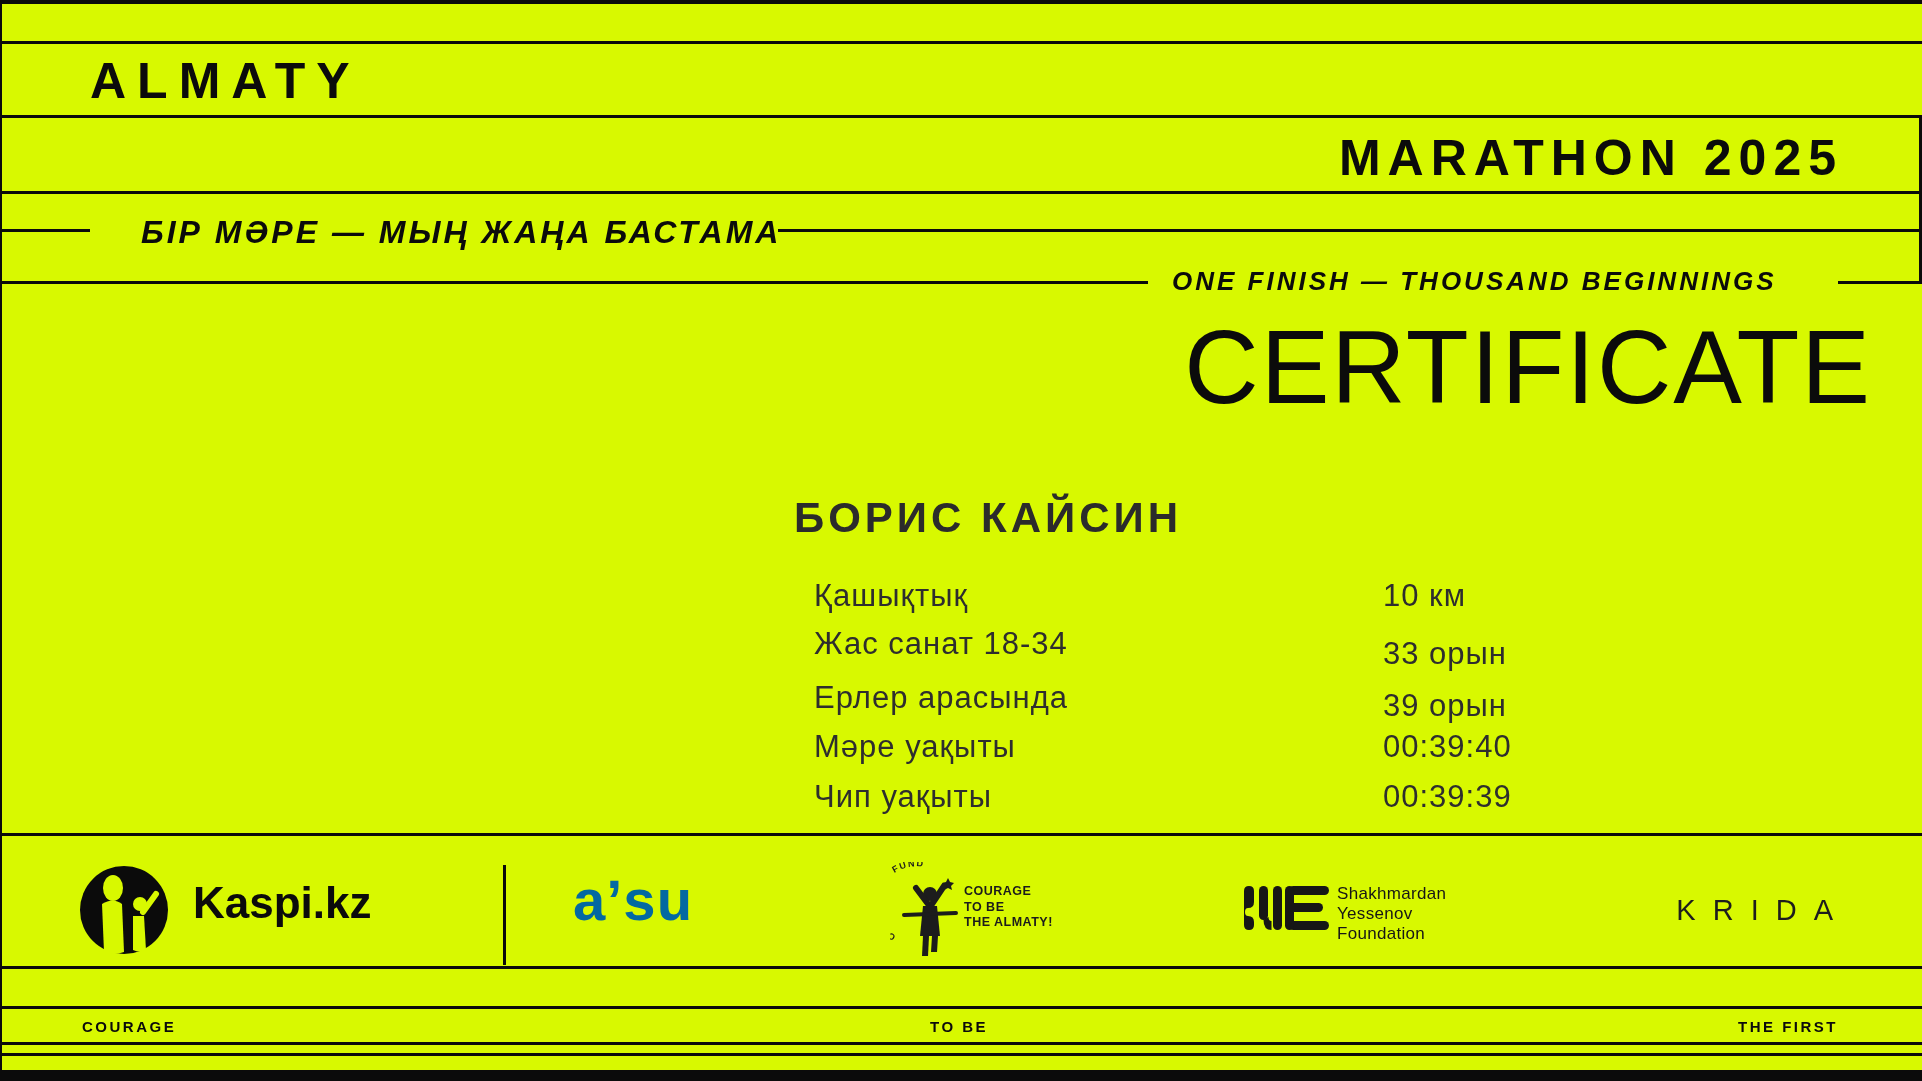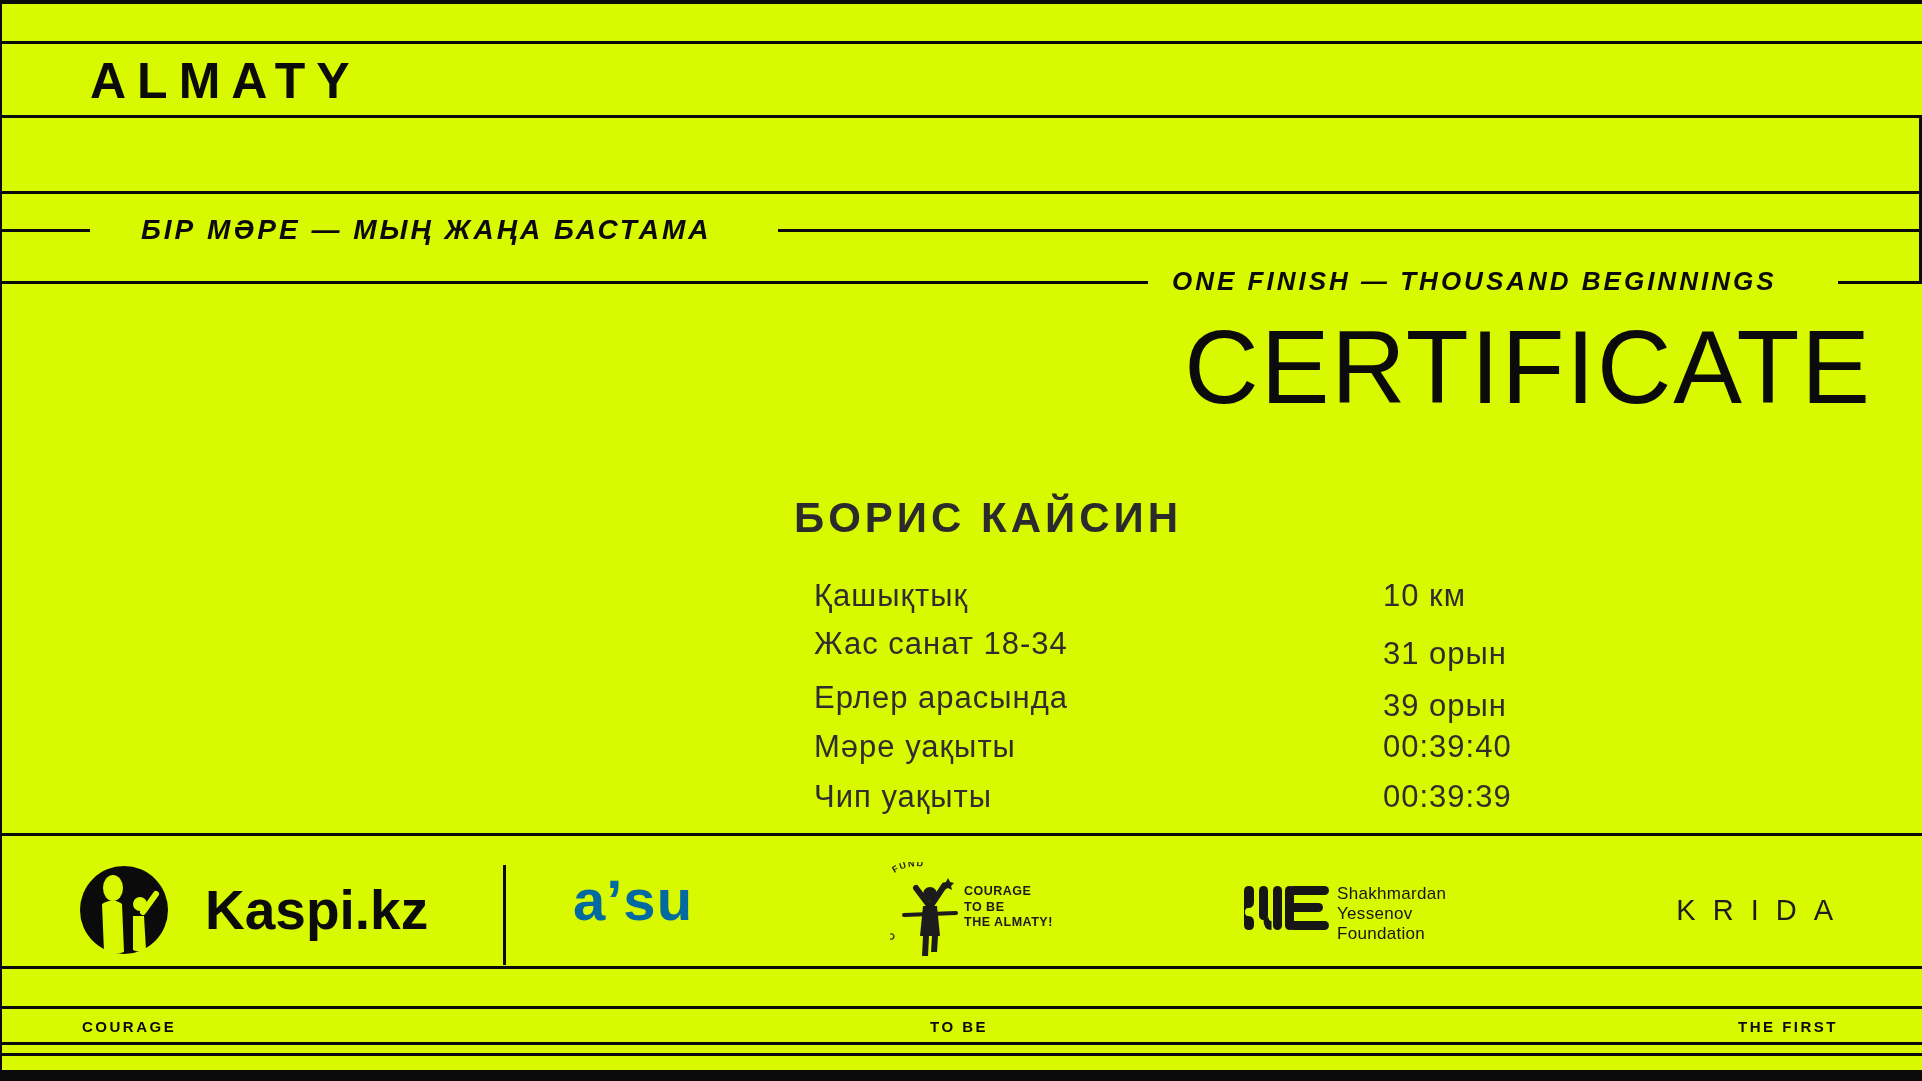--- a/index.html
+++ b/index.html
@@ -23,39 +23,39 @@
     font-size:50px;font-weight:bold;letter-spacing:11px;color:#0b0b0b;
   }
   .hdr-title{
     position:absolute;right:79px;top:129px;
     font-size:50px;font-weight:bold;letter-spacing:7px;color:#0b0b0b;
   }
   .tagline{
     position:absolute;color:#0b0b0b;
     font-style:italic;font-weight:bold;letter-spacing:3px;
   }
-  .tagline.kk{left:141px;top:214px;font-size:28px;}
+  .tagline.kk{left:141px;top:214px;font-size:32px;}
   .tagline.en{left:1172px;top:266px;font-size:26px;font-weight:600;}
   .cert-heading{
     position:absolute;right:50px;top:316px;
     font-size:103px;font-weight:normal;letter-spacing:2px;color:#0b0b0b;
     line-height:1;
   }
   .athlete{
     position:absolute;left:794px;top:494px;
     font-size:42px;font-weight:bold;letter-spacing:4px;color:#2b2b2b;
   }
   .row{position:absolute;left:814px;width:800px;color:#2e2e2e;}
   .row .lbl{position:absolute;left:0;top:0;font-size:31px;letter-spacing:1px;}
   .row .val{position:absolute;left:569px;top:0;font-size:31px;letter-spacing:1px;}
 
   
   .kaspi-word{
     position:absolute;left:193px;top:878px;
-    font-size:55px;font-weight:bold;letter-spacing:0px;color:#0b0b0b;margin-left:12px;
+    font-size:44px;font-weight:bold;letter-spacing:0px;color:#0b0b0b;
   }
   .asu-word{
     position:absolute;left:573px;top:866px;
     font-size:58px;font-weight:bold;letter-spacing:1px;color:#0369a1;
   }
   .courage-lines{
     position:absolute;left:964px;top:884px;
     font-size:12.5px;line-height:15.5px;letter-spacing:0.5px;color:#1c1c1c;font-weight:600;
   }
   .yessenov-lines{
@@ -78,40 +78,41 @@
 <div class="canvas">
 
   <div class="blkbar" style="top:0;height:4px;"></div>
   <div class="edge" style="left:0;top:0;width:2px;height:1081px;"></div>
   <div class="rule" style="left:0;top:41px;width:1922px;"></div>
   <div class="rule" style="left:0;top:115px;width:1922px;"></div>
   <div class="rule" style="left:0;top:191px;width:1922px;"></div>
   <div class="vrule" style="left:1919px;top:115px;height:168px;"></div>
 
   <div class="hdr-city">ALMATY</div>
+  <div class="hdr-title">MARATHON 2025</div>
 
   <div class="rule" style="left:0;top:229px;width:90px;"></div>
   <div class="tagline kk">БІР МӘРЕ — МЫҢ ЖАҢА БАСТАМА</div>
   <div class="rule" style="left:778px;top:229px;width:1144px;"></div>
 
   <div class="rule" style="left:0;top:281px;width:1148px;"></div>
   <div class="tagline en">ONE FINISH — THOUSAND BEGINNINGS</div>
   <div class="rule" style="left:1838px;top:281px;width:84px;"></div>
 
   <div class="cert-heading">CERTIFICATE</div>
 
   <div class="athlete">БОРИС КАЙСИН</div>
 
   <div class="row" style="top:578px;">
     <span class="lbl">Қашықтық</span>
     <span class="val">10 км</span>
   </div>
   <div class="row" style="top:626px;">
     <span class="lbl">Жас санат 18-34</span>
-    <span class="val" style="top:10px;">31 орын</span>
+    <span class="val" style="top:10px;">33 орын</span>
   </div>
   <div class="row" style="top:680px;">
     <span class="lbl">Ерлер арасында</span>
     <span class="val" style="top:8px;">39 орын</span>
   </div>
   <div class="row" style="top:729px;">
     <span class="lbl">Мәре уақыты</span>
     <span class="val">00:39:40</span>
   </div>
   <div class="row" style="top:779px;">

